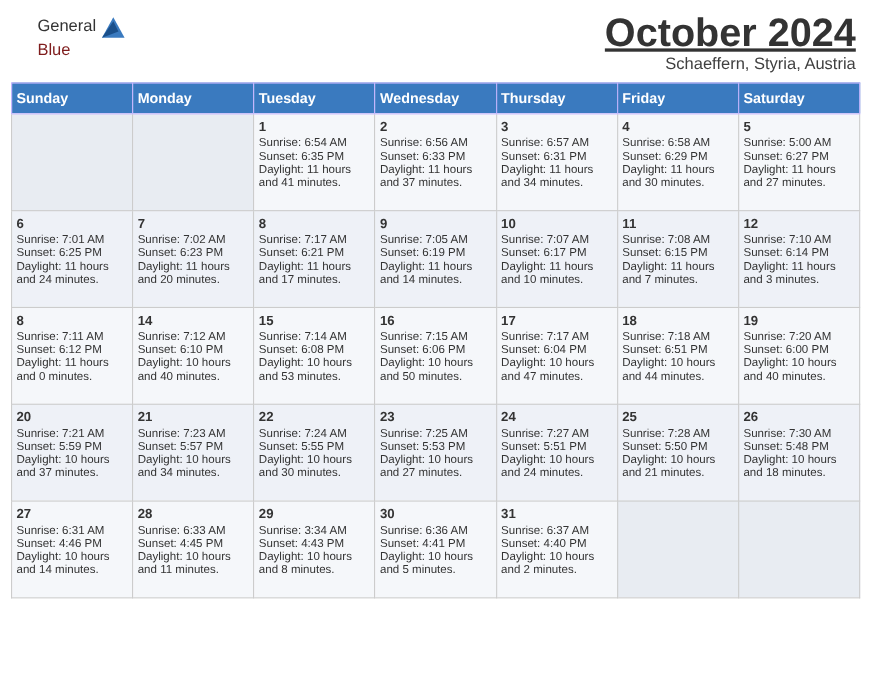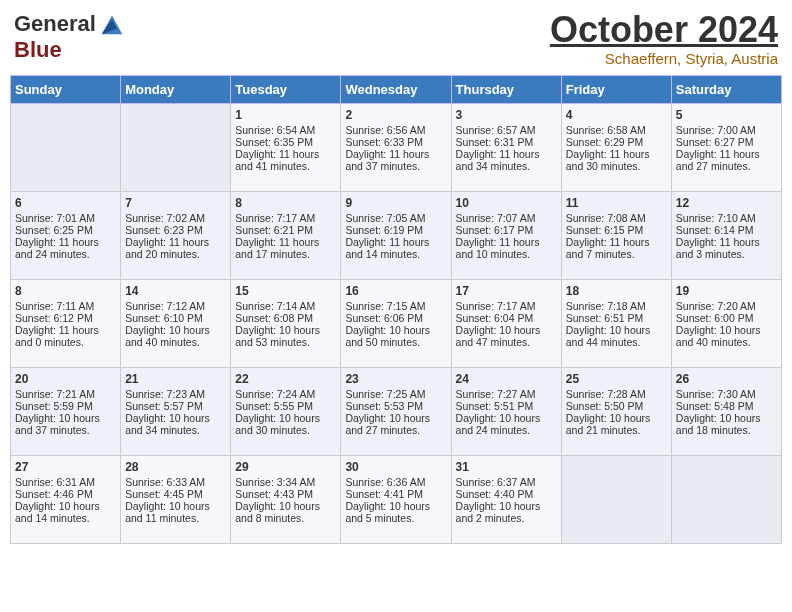--- a/index.html
+++ b/index.html
@@ -16,44 +16,45 @@
       align-items: flex-start;
       margin-bottom: 8px;
       padding: 0 4px;
     }
     .logo {
       display: flex;
       align-items: center;
       gap: 0;
     }
     .logo-text {
-      font-size: 22px;
-      font-weight: bold;
+      font-size: 15px;
+      font-weight: normal;
       color: #333;
       line-height: 1.1;
+      margin-left: 20px;
     }
     .logo-text .blue { color: #7f1d1d; }
     .logo-icon {
       width: 28px;
       height: 28px;
       margin-left: 2px;
     }
     .title-block {
       text-align: right;
     }
     .month-title {
       font-size: 36px;
       font-weight: bold;
       color: #333;
       line-height: 1.1;
       text-decoration: underline;
     }
     .subtitle {
       font-size: 15px;
-      color: #a16207;
+      color: #404040;
     }
     table {
       width: 100%;
       border-collapse: collapse;
       table-layout: fixed;
     }
     thead tr {
       background-color: #3a7abf;
       color: white;
     }
@@ -153,21 +154,21 @@
           <div>Daylight: 11 hours and 34 minutes.</div>
         </td>
         <td>
           <span class="day-num">4</span>
           <div>Sunrise: 6:58 AM</div>
           <div>Sunset: 6:29 PM</div>
           <div>Daylight: 11 hours and 30 minutes.</div>
         </td>
         <td>
           <span class="day-num">5</span>
-          <div>Sunrise: 7:00 AM</div>
+          <div>Sunrise: 5:00 AM</div>
           <div>Sunset: 6:27 PM</div>
           <div>Daylight: 11 hours and 27 minutes.</div>
         </td>
       </tr>
       <tr>
         <td>
           <span class="day-num">6</span>
           <div>Sunrise: 7:01 AM</div>
           <div>Sunset: 6:25 PM</div>
           <div>Daylight: 11 hours and 24 minutes.</div>

